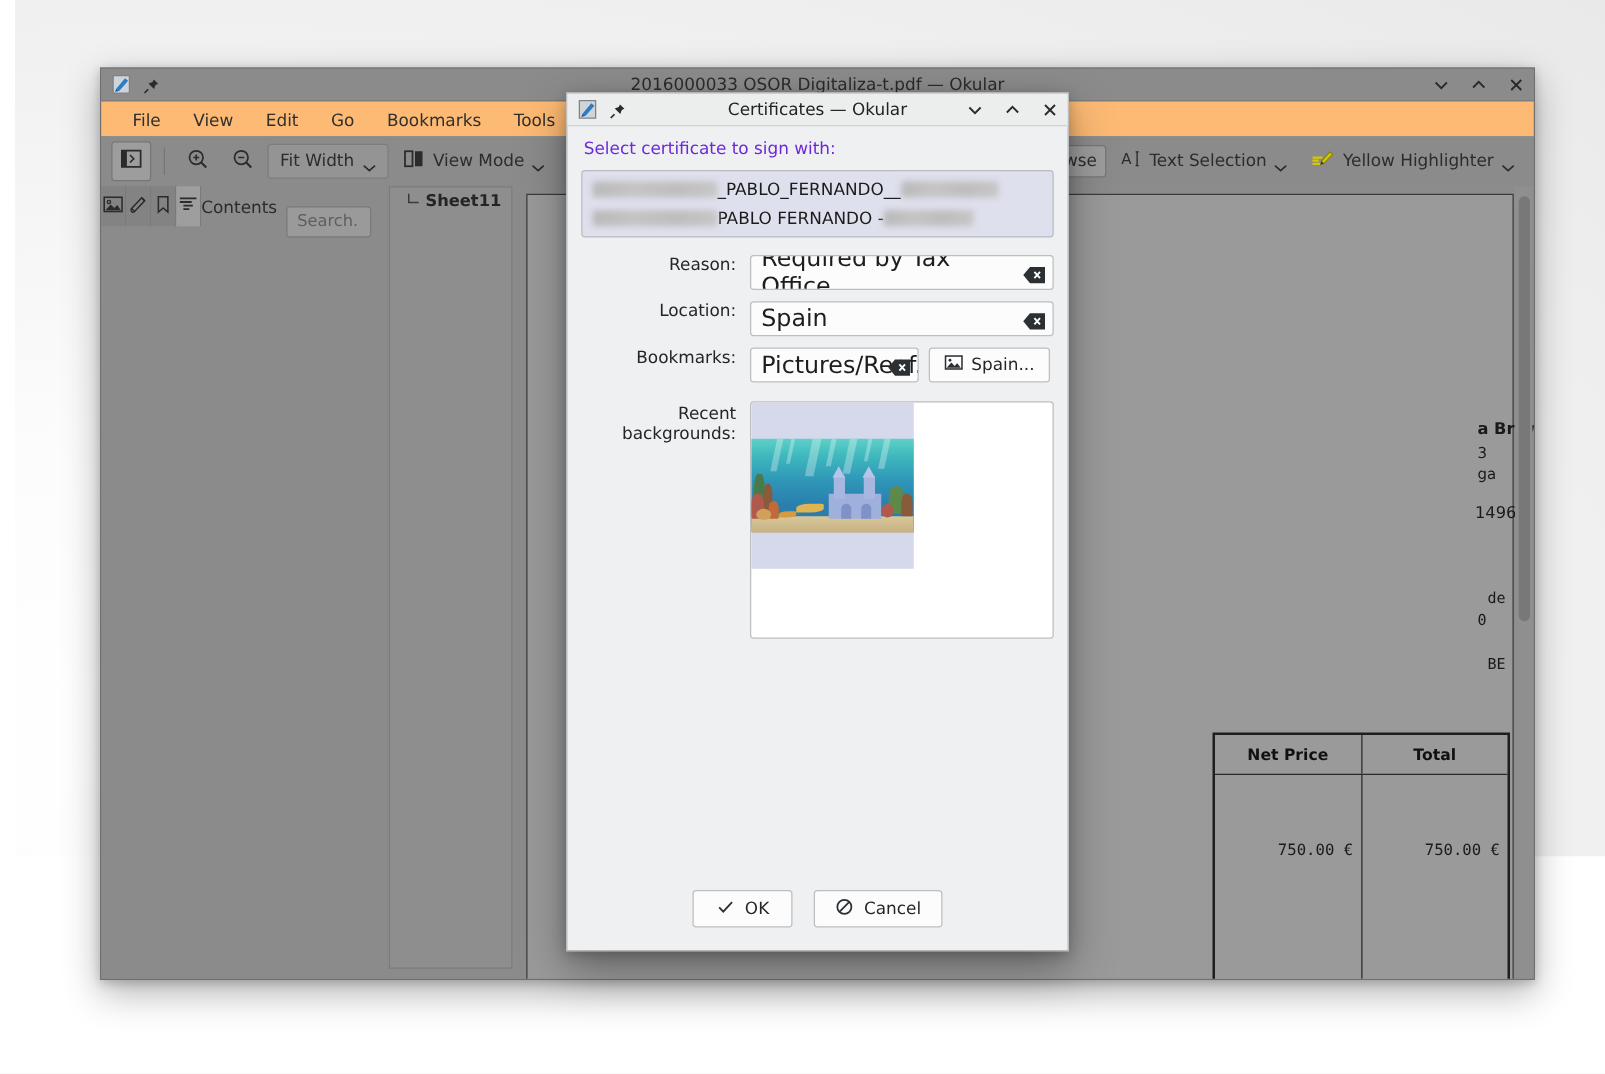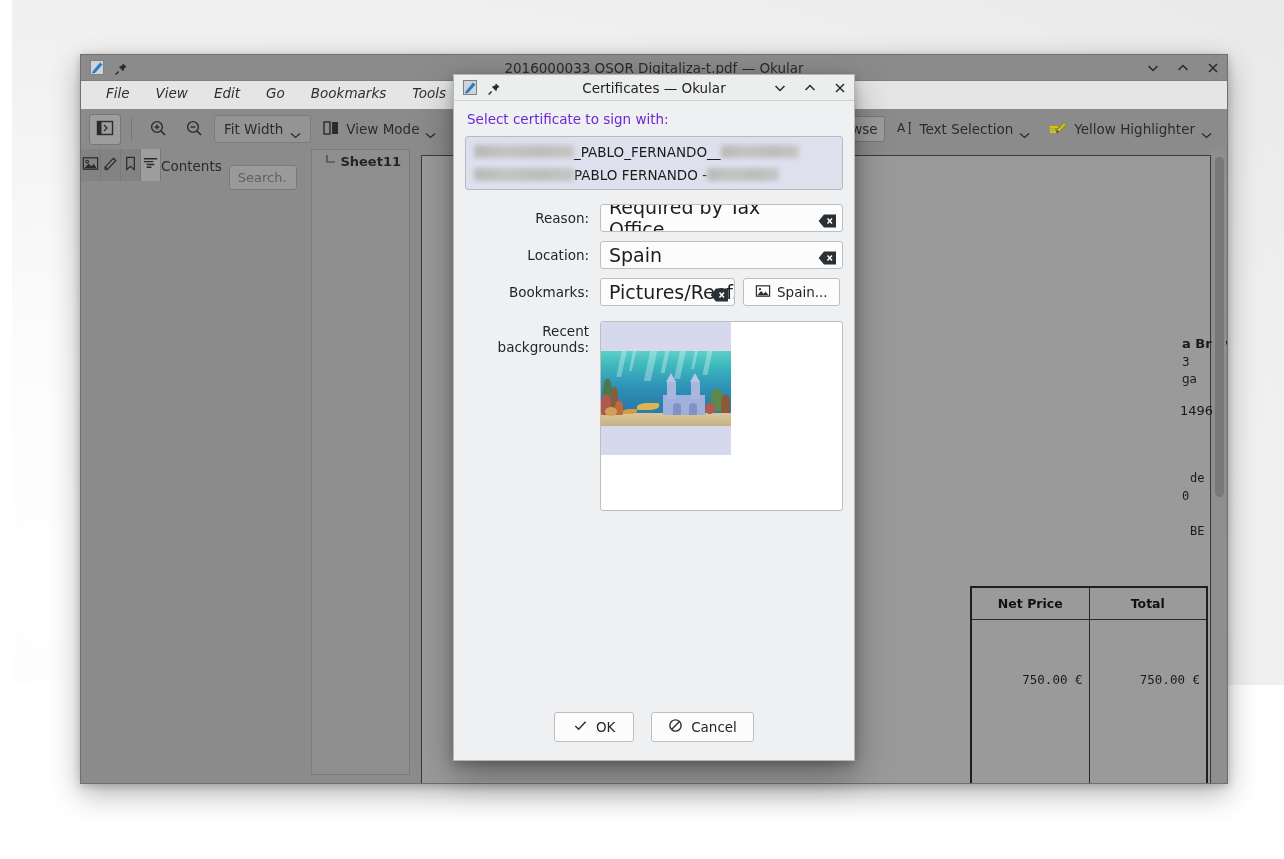--- a/index.html
+++ b/index.html
@@ -44,24 +44,24 @@
   }
   .winbtn { width: 16px; height: 16px; cursor: pointer; }
   .winbtn svg { display: block; }
 
   
   .app-icon { width: 17px; height: 17px; }
   .pin-icon { width: 14px; height: 14px; }
 
   #menubar {
     height: 28px;
-    background: #e5e5e5;
-    display: flex; align-items: flex-start;
+    background: #fdba74;
+    display: flex; align-items: flex-end;
     padding-left: 12px;
-    font-size: 13.5px; color: #2f2f2f; font-style: italic;
+    font-size: 13.5px; color: #2f2f2f;
   }
   #menubar .menu-item { padding: 4px 13px; cursor: default; white-space: nowrap; }
 
   #toolbar {
     height: 40px;
     background: #8b8b8b;
     display: flex; align-items: center;
     padding: 0 8px; gap: 4px;
     font-size: 13.5px; color: #2c2c2c;
   }
@@ -196,21 +196,21 @@
   }
   .cert-row {
     display: flex; align-items: center;
     height: 23px; padding: 0 6px;
     font-size: 13.5px; color: #1b1b1b;
     white-space: nowrap; overflow: hidden;
     cursor: pointer;
   }
   .cert-row .blurred { height: 13px; }
 
-  .field-row { display: flex; align-items: center; margin-bottom: 9px; }
+  .field-row { display: flex; align-items: flex-start; margin-bottom: 9px; }
   .field-label {
     width: 135px; text-align: right; padding-right: 11px;
     font-size: 13.5px; color: #232629;
   }
   .field-input {
     position: relative; flex: 1;
     height: 28px;
     background: #fcfcfc; border: 1px solid #bcbec0; border-radius: 3px;
     display: flex; align-items: center;
     padding: 0 30px 0 8px;

